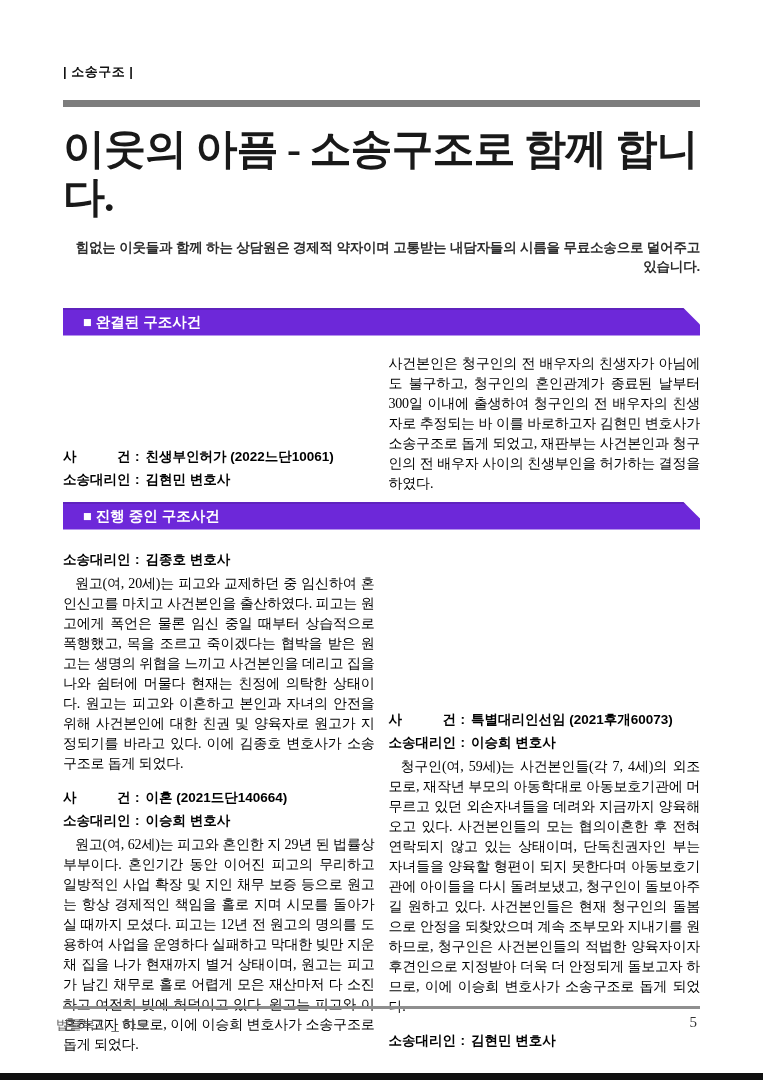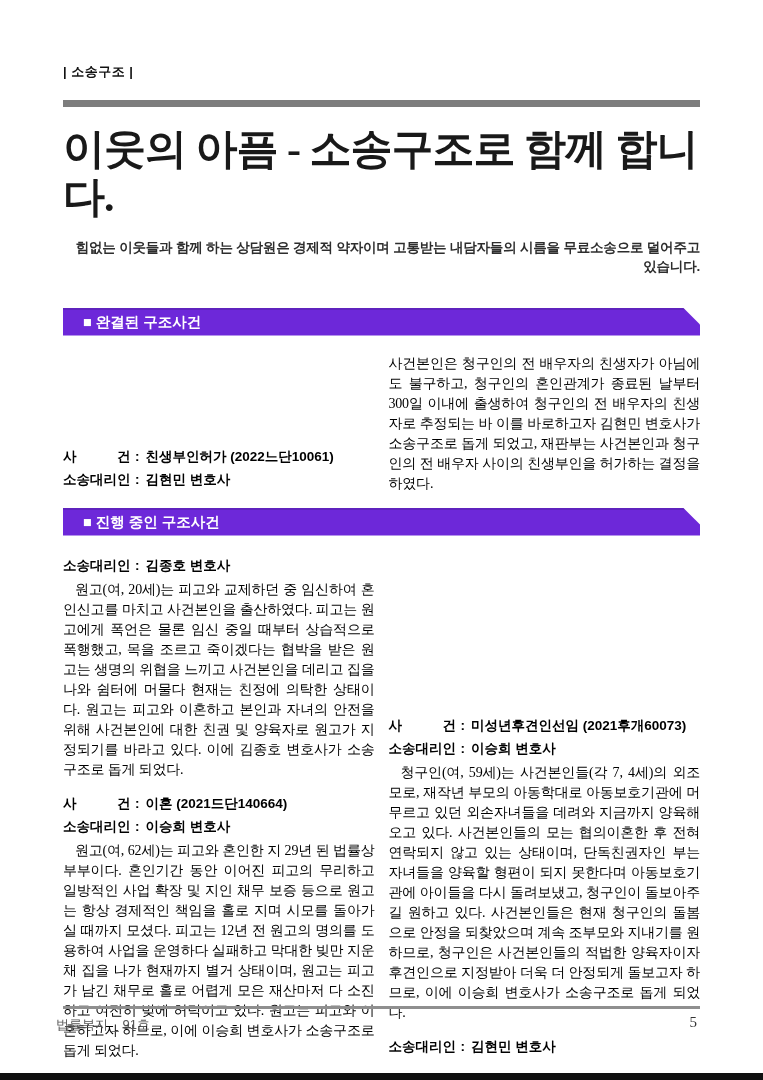--- a/index.html
+++ b/index.html
@@ -48,21 +48,21 @@
     background:#6d28d9;
     color:#ffffff;
     font-size:14.5px; font-weight:700;
     line-height:28px;
     padding-left:20px;
     box-sizing:border-box;
     clip-path:polygon(0 0, calc(100% - 17px) 0, 100% 17px, 100% 100%, 0 100%);
     box-shadow:inset 0 2px 0 rgba(0,0,0,0.12);
   }
   .bar-1 { margin-top:32px; }
-  .bar-2 { margin-top:14px; }
+  .bar-2 { margin-top:8px; }
 
   .cols {
     margin-top:18px;
     display:flex;
     gap:14px;
     align-items:flex-end;
   }
   .col { flex:1 1 0; min-width:0; }
 
   .case + .case { margin-top:12px; }
@@ -166,21 +166,21 @@
           </div>
           <p class="body indent">원고(여, 62세)는 피고와 혼인한 지 29년 된 법률상 부부이다. 혼인기간 동안 이어진 피고의 무리하고 일방적인 사업 확장 및 지인 채무 보증 등으로 원고는 항상 경제적인 책임을 홀로 지며 시모를 돌아가실 때까지 모셨다. 피고는 12년 전 원고의 명의를 도용하여 사업을 운영하다 실패하고 막대한 빚만 지운 채 집을 나가 현재까지 별거 상태이며, 원고는 피고가 남긴 채무로 홀로 어렵게 모은 재산마저 다 소진하고 여전히 빚에 허덕이고 있다. 원고는 피고와 이혼하고자 하므로, 이에 이승희 변호사가 소송구조로 돕게 되었다.</p>
         </div>
 
       </div>
       <div class="col">
 
         <div class="case">
           <div class="case-head">
             <div class="row">
-              <span class="lbl">사　　　건</span><span class="colon">:</span><span class="val">미성년후견인선임 (2021후개60073)</span>
+              <span class="lbl">사　　　건</span><span class="colon">:</span><span class="val">특별대리인선임 (2021후개60073)</span>
             </div>
             <div class="row">
               <span class="lbl">소송대리인</span><span class="colon">:</span><span class="val">이승희 변호사</span>
             </div>
           </div>
           <p class="body indent">청구인(여, 59세)는 사건본인들(각 7, 4세)의 외조모로, 재작년 부모의 아동학대로 아동보호기관에 머무르고 있던 외손자녀들을 데려와 지금까지 양육해 오고 있다. 사건본인들의 모는 협의이혼한 후 전혀 연락되지 않고 있는 상태이며, 단독친권자인 부는 자녀들을 양육할 형편이 되지 못한다며 아동보호기관에 아이들을 다시 돌려보냈고, 청구인이 돌보아주길 원하고 있다. 사건본인들은 현재 청구인의 돌봄으로 안정을 되찾았으며 계속 조부모와 지내기를 원하므로, 청구인은 사건본인들의 적법한 양육자이자 후견인으로 지정받아 더욱 더 안정되게 돌보고자 하므로, 이에 이승희 변호사가 소송구조로 돕게 되었다.</p>
         </div>
 
         <div class="case">
           <div class="case-head">

